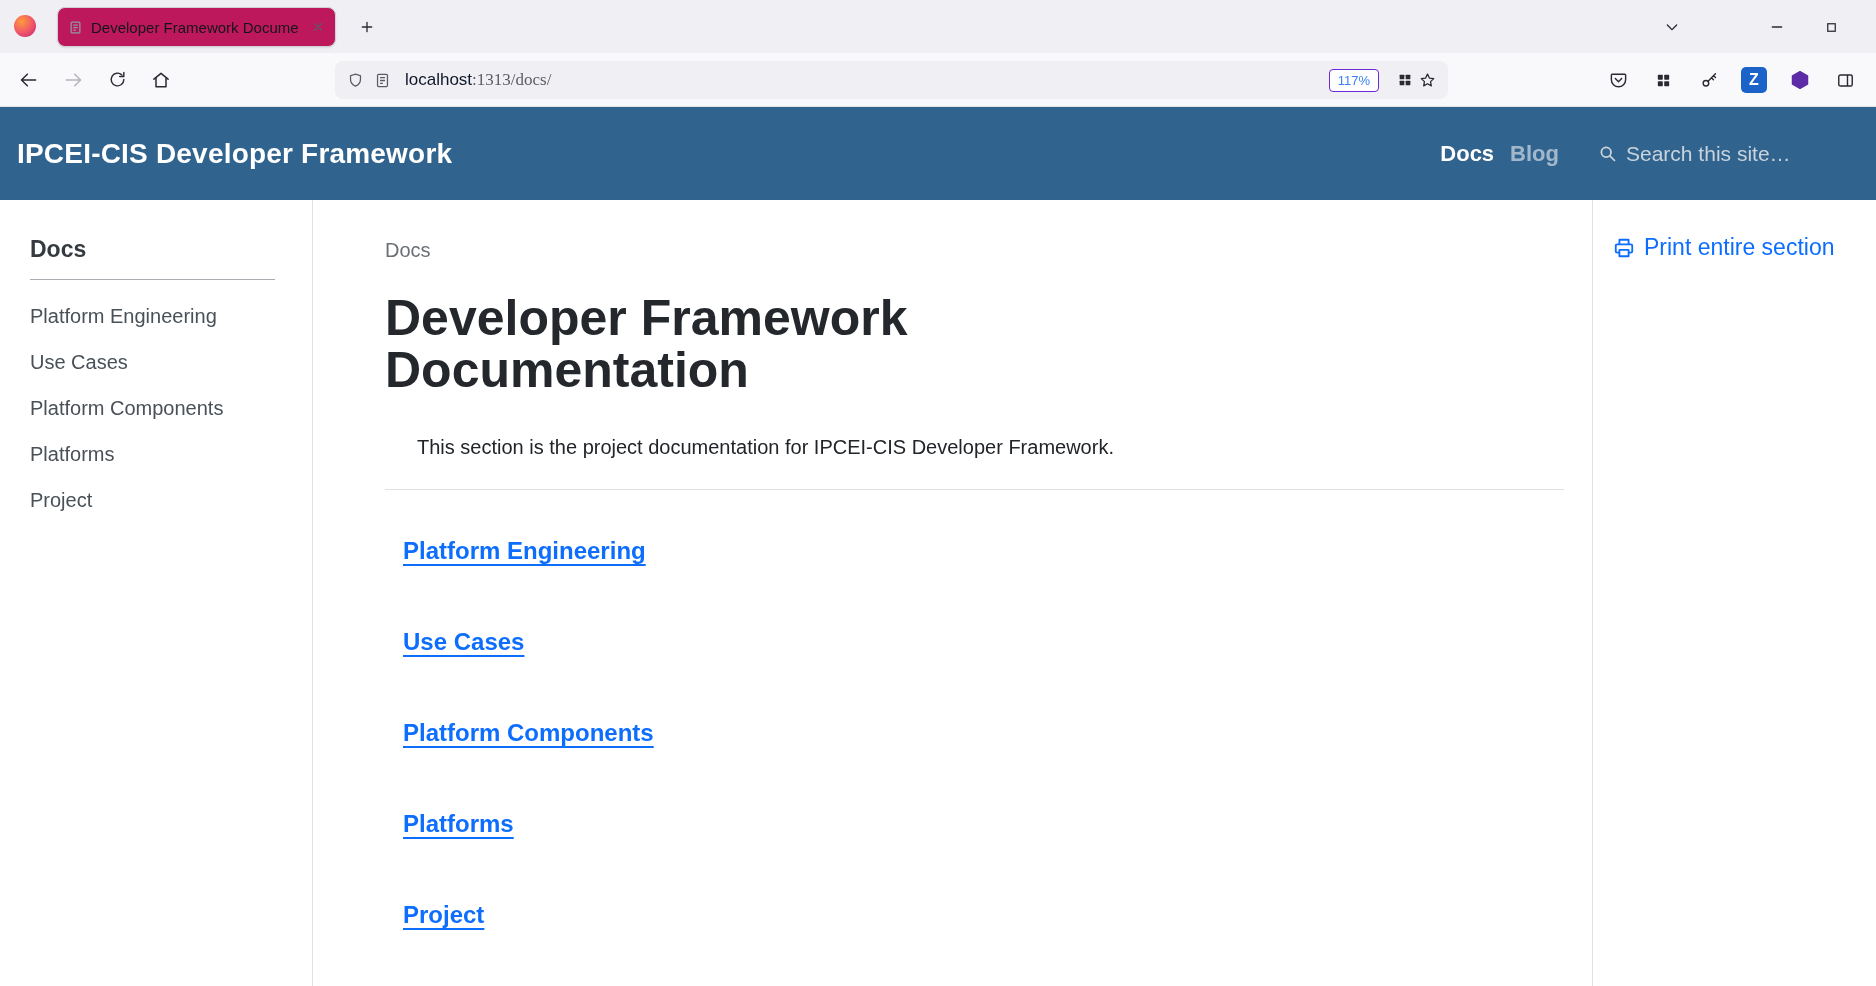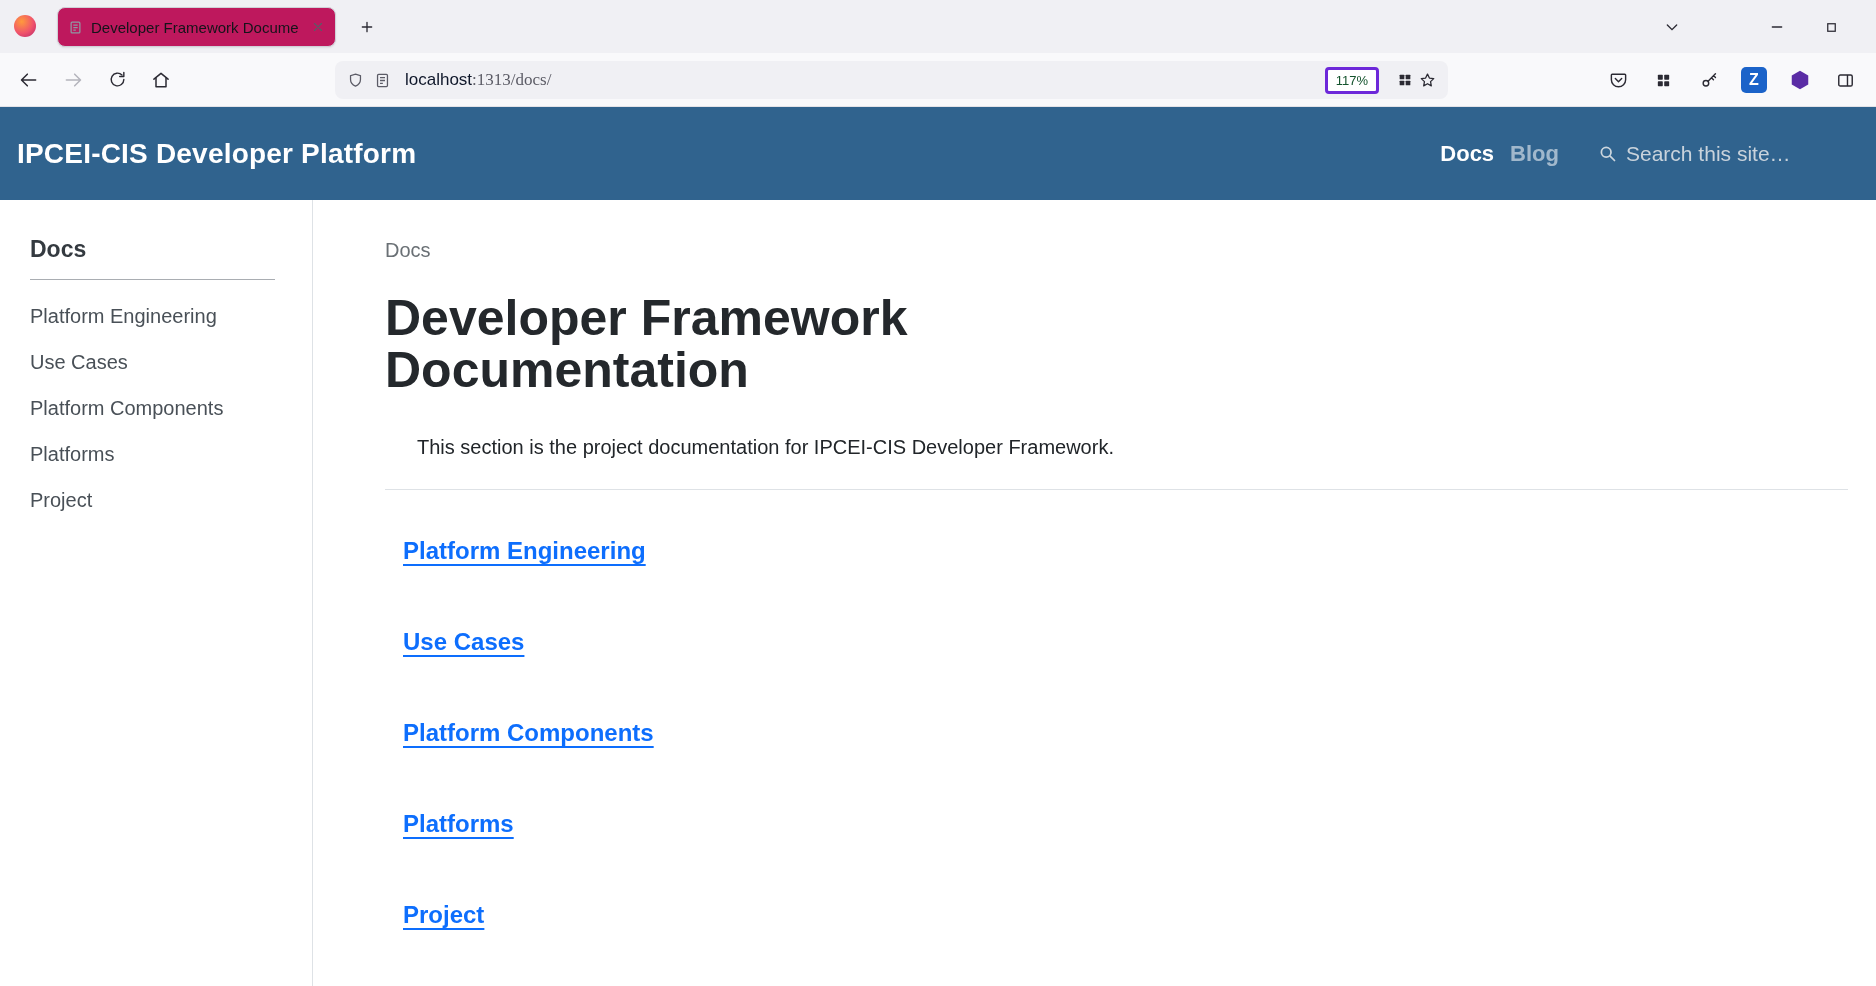--- a/index.html
+++ b/index.html
@@ -56,22 +56,22 @@
     position: absolute; left: 335px; top: 8px; width: 1113px; height: 38px;
     background: #f0f0f4; border-radius: 8px;
     display: flex; align-items: center; padding: 0 12px;
   }
   .urlbar .ico { color: #5b5b66; margin-right: 10px; }
   .url-text { font-size: 17px; margin-left: 4px; white-space: nowrap; }
   .url-host { color: #0f172a; }
   .url-path { color: #5c5c66; font-family: Liberation Serif, serif; }
   .urlbar .spacer { flex: 1; }
   .zoom-pill {
-    font-size: 13px; color: #14532d; background: #fff;
-    border: 3px solid #6d28d9; border-radius: 4px; padding: 3px 8px; margin-right: 12px;
+    font-size: 13px; color: #3b82f6; background: #fff;
+    border: 1px solid #6d28d9; border-radius: 4px; padding: 3px 8px; margin-right: 12px;
   }
   .urlbar-action { color: #2b2a33; margin-left: 6px; }
   .tb-action {
     position: absolute; top: 10px; width: 34px; height: 34px; border-radius: 6px;
     display: flex; align-items: center; justify-content: center; color: #2b2a33;
   }
   .ext-z {
     width: 26px; height: 26px; border-radius: 5px; background: #1b63c9;
     color: #fff; font-weight: bold; font-size: 16px;
     display: flex; align-items: center; justify-content: center;
@@ -263,21 +263,21 @@
   </div>
   <div class="tb-action" style="left:1828px">
     <svg width="19" height="19" viewBox="0 0 24 24" fill="none" stroke="currentColor" stroke-width="1.8">
         <rect x="3.5" y="5" width="17" height="14" rx="2"></rect>
         <path d="M14.5 5v14"></path>
       </svg>
   </div>
 </div>
 
 <header class="site-header">
-  <div class="brand">IPCEI-CIS Developer Platform</div>
+  <div class="brand">IPCEI-CIS Developer Framework</div>
   <nav class="site-nav">
     <a href="#" class="nav-docs">Docs</a>
     <a href="#" class="nav-blog">Blog</a>
     <div class="hdr-search">
       <span class="ico">
         <svg width="21" height="21" viewBox="0 0 24 24" fill="none" stroke="currentColor" stroke-width="2" stroke-linecap="round">
             <circle cx="10.5" cy="10.5" r="5.5"></circle>
             <path d="M15 15l5 5"></path>
           </svg>
       </span>
@@ -307,14 +307,26 @@
     <hr class="content-rule">
     <div class="section-links">
       <a href="#" class="section-link">Platform Engineering</a>
       <a href="#" class="section-link">Use Cases</a>
       <a href="#" class="section-link">Platform Components</a>
       <a href="#" class="section-link">Platforms</a>
       <a href="#" class="section-link">Project</a>
     </div>
   </main>
 
+  <aside class="toc">
+    <a href="#" class="print-link">
+      <span class="ico">
+        <svg width="22" height="22" viewBox="0 0 24 24" fill="none" stroke="currentColor" stroke-width="2" stroke-linejoin="round">
+            <path d="M7 8V3h10v5"></path>
+            <path d="M7 17H4.5a1.5 1.5 0 0 1-1.5-1.5v-6A1.5 1.5 0 0 1 4.5 8h15A1.5 1.5 0 0 1 21 9.5v6a1.5 1.5 0 0 1-1.5 1.5H17"></path>
+            <rect x="7" y="14" width="10" height="7"></rect>
+          </svg>
+      </span>
+      <span>Print entire section</span>
+    </a>
+  </aside>
 
 </div>
 
 </body></html>

